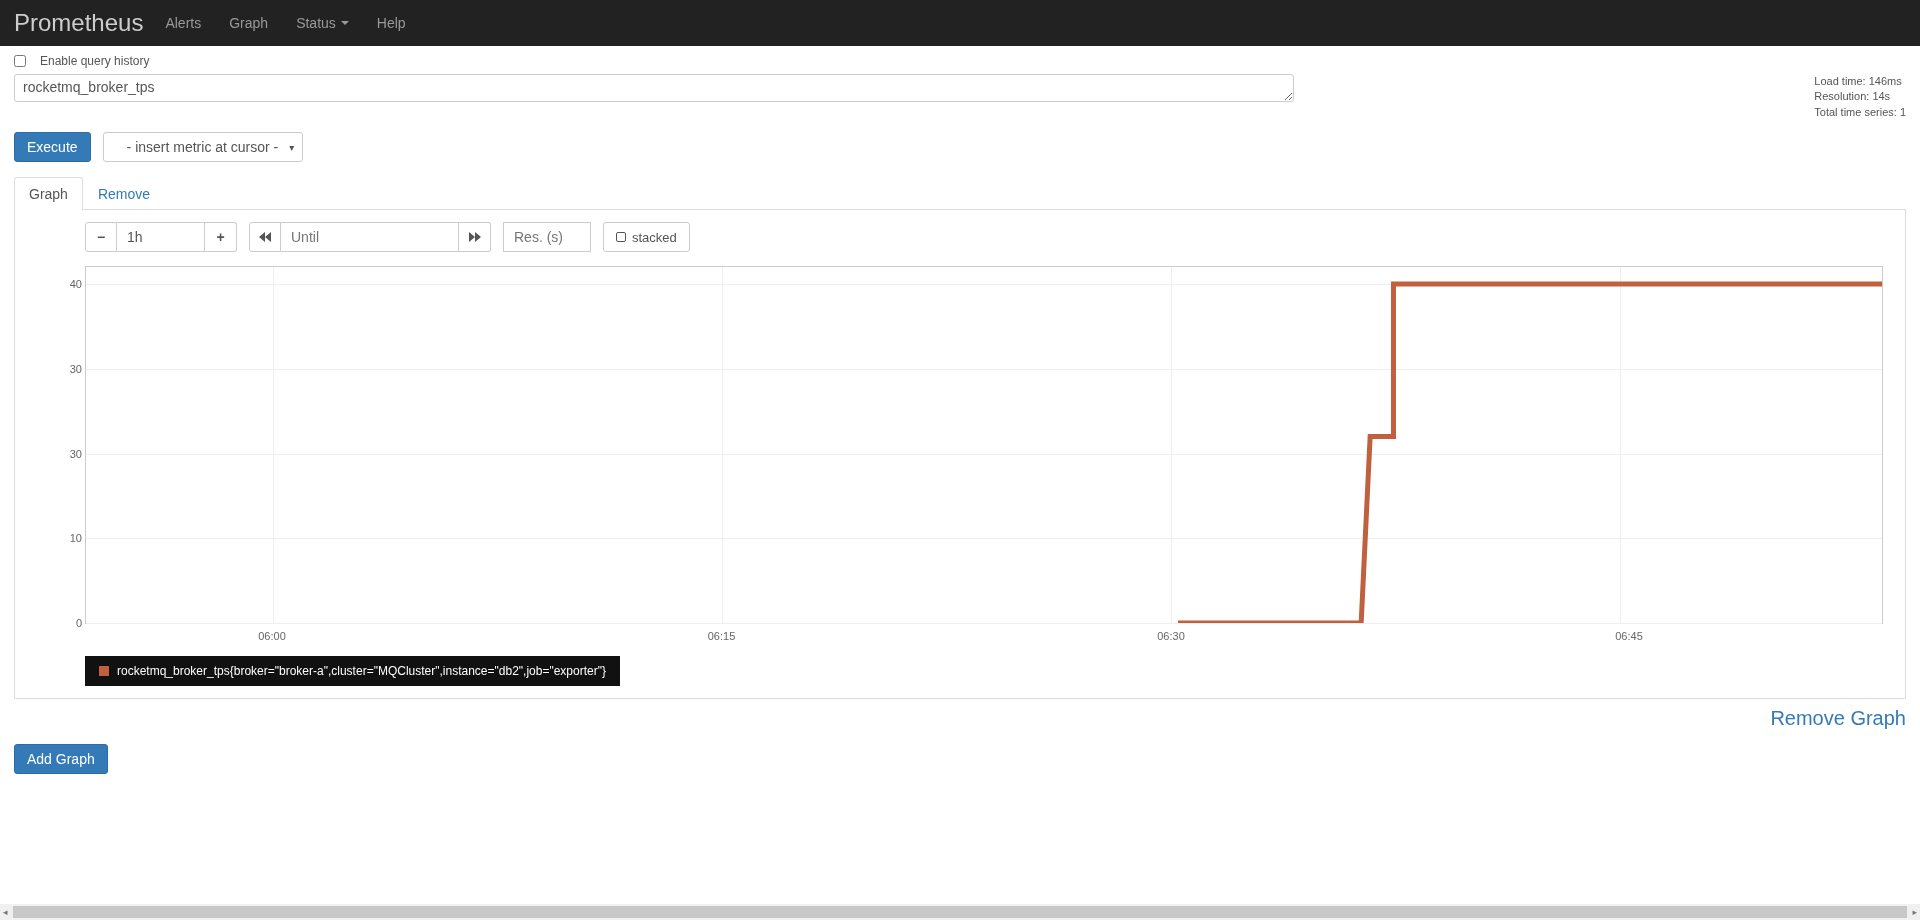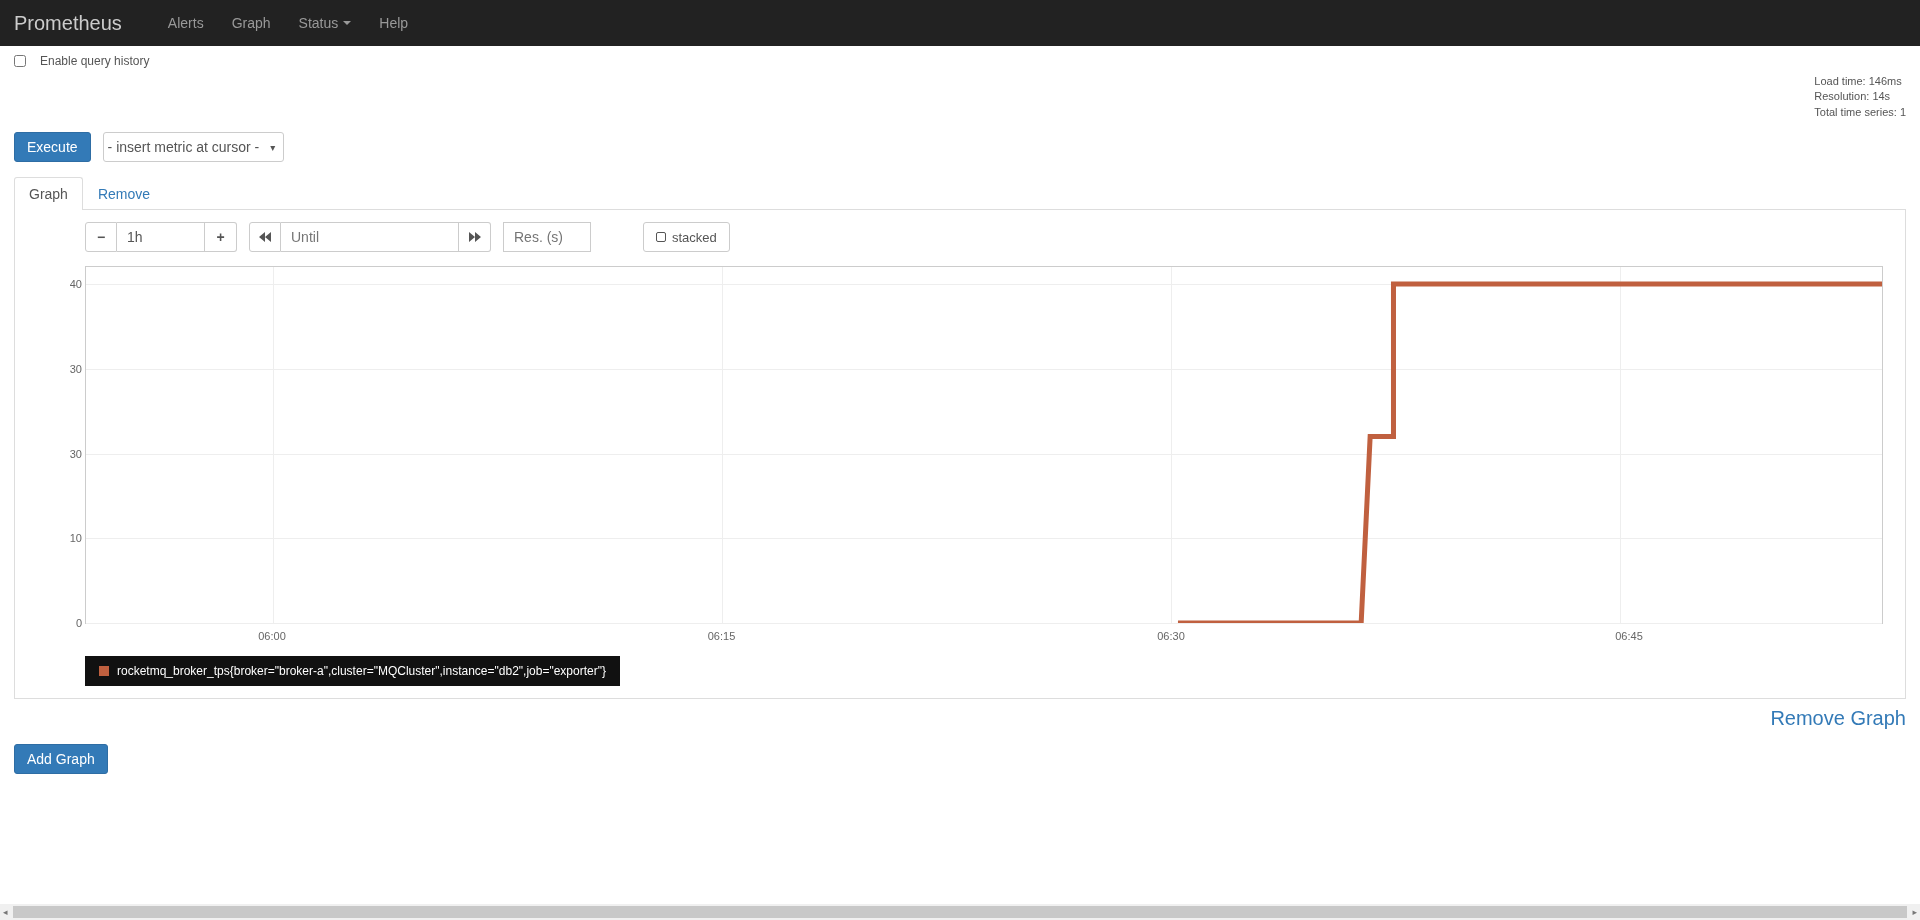--- a/index.html
+++ b/index.html
@@ -1,45 +1,45 @@
 <!DOCTYPE html>
 <html><head>
 <meta charset="utf-8">
 <style>
   * { box-sizing: border-box; margin: 0; padding: 0; }
   body { font-family: "Helvetica Neue", Helvetica, Arial, sans-serif; font-size: 14px; color: #333; background: #fff; }
   .navbar { background: #222; height: 46px; display: flex; align-items: center; padding: 0 14px; }
-  .navbar-brand { color: #ccc; font-size: 20px; margin-right: 32px; cursor: pointer; }
+  .navbar-brand { color: #ccc; font-size: 24px; margin-right: 8px; cursor: pointer; }
   .navbar-item { color: #999; font-size: 14px; padding: 0 14px; cursor: pointer; display: flex; align-items: center; }
   .caret-down::after { content: ""; display: inline-block; margin-left: 5px; border-top: 4px solid #999; border-left: 4px solid transparent; border-right: 4px solid transparent; }
   .container { padding: 8px 14px; }
   .checkbox-row { display: flex; align-items: center; gap: 14px; font-size: 12px; color: #555; margin-bottom: 6px; }
   .checkbox-row input { width: 12px; height: 12px; }
   .query-row { display: flex; align-items: flex-start; gap: 20px; }
   .expr-input { flex: 0 0 1280px; height: 28px; border: 1px solid #ccc; border-radius: 3px; padding: 4px 8px; font-size: 14px; resize: both; min-height: 28px; font-family: inherit; color: #555; }
   .stats { font-size: 11px; color: #555; margin-left: auto; text-align: left; line-height: 1.4; }
   .controls-row { display: flex; align-items: center; gap: 12px; margin-top: 12px; }
   .btn { display: inline-flex; align-items: center; justify-content: center; border: 1px solid #ccc; border-radius: 3px; background: #fff; padding: 6px 12px; font-size: 14px; cursor: pointer; color: #333; }
   .btn-primary { background: #337ab7; border-color: #2e6da4; color: #fff; }
-  .select-box { border: 1px solid #ccc; border-radius: 3px; padding: 6px 24px 6px 4px; font-size: 14px; color: #555; background: #fff; cursor: pointer; position: relative; display: inline-flex; align-items: center; }
+  .select-box { border: 1px solid #ccc; border-radius: 3px; padding: 6px 24px 6px 23px; font-size: 14px; color: #555; background: #fff; cursor: pointer; position: relative; display: inline-flex; align-items: center; }
   .select-box::after { content: "▾"; font-size: 10px; color: #555; position: absolute; right: 8px; }
   .tabs { display: flex; border-bottom: 1px solid #ddd; margin-top: 14px; }
   .tab { padding: 8px 14px; border: 1px solid transparent; border-bottom: none; border-top-left-radius: 3px; border-top-right-radius: 3px; cursor: pointer; color: #337ab7; font-size: 14px; position: relative; top: 1px; }
   .tab.active { border-color: #ddd; background: #fff; color: #555; }
   .panel { border: 1px solid #ddd; border-top: none; padding: 12px; }
   .graph-controls { display: flex; align-items: center; gap: 12px; padding-left: 58px; margin-bottom: 14px; }
   .group { display: flex; }
   .group .gbtn { border: 1px solid #ccc; background: #fff; height: 30px; min-width: 32px; display: flex; align-items: center; justify-content: center; font-size: 14px; cursor: pointer; color: #555; }
   .group .gbtn:first-child { border-top-left-radius: 3px; border-bottom-left-radius: 3px; }
   .group .gbtn:last-child { border-top-right-radius: 3px; border-bottom-right-radius: 3px; }
   .group .gbtn + .gbtn, .group .ginput + .gbtn, .group .gbtn + .ginput { border-left: none; }
   .group .ginput { border: 1px solid #ccc; height: 30px; padding: 0 10px; font-size: 14px; color: #555; outline: none; }
   .ginput.w80 { width: 88px; }
   .ginput.w170 { width: 178px; }
-  .stacked-btn { border: 1px solid #ccc; border-radius: 3px; height: 30px; padding: 0 12px; display: flex; align-items: center; gap: 6px; font-size: 13px; color: #555; cursor: pointer; background: #fff; margin-left: 40px; }
+  .stacked-btn { border: 1px solid #ccc; border-radius: 3px; height: 30px; padding: 0 12px; display: flex; align-items: center; gap: 6px; font-size: 13px; color: #555; cursor: pointer; background: #fff; }
   .stacked-btn .box { width: 10px; height: 10px; border: 1px solid #555; border-radius: 2px; }
   .chart-area { position: relative; height: 358px; margin-left: 58px; margin-right: 10px; border: 1px solid #ccc; }
   .yaxis-labels { position: absolute; left: -34px; top: 0; bottom: 0; width: 30px; }
   .ylabel { position: absolute; right: 0; font-size: 11px; color: #666; transform: translateY(-50%); }
   .xaxis-labels { position: relative; margin-left: 58px; margin-right: 10px; height: 20px; margin-top: 6px; }
   .xlabel { position: absolute; font-size: 11px; color: #666; transform: translateX(-50%); }
   .gridline-v { position: absolute; top: 0; bottom: 0; border-left: 1px solid #eee; }
   .gridline-h { position: absolute; left: 0; right: 0; border-top: 1px solid #eee; }
   .chart-svg { position: absolute; inset: 0; width: 100%; height: 100%; }
   .legend-box { background: #111; color: #fff; display: inline-flex; align-items: center; gap: 8px; padding: 8px 14px; font-size: 12px; margin-left: 58px; margin-top: 6px; }
@@ -63,20 +63,21 @@
 </div>
 
 <div class="container">
 
   <label class="checkbox-row">
     <input type="checkbox" style="">
     <span>Enable query history</span>
   </label>
 
   <div class="query-row">
+    <textarea class="expr-input" style="">rocketmq_broker_tps</textarea>
     <div class="stats">
       <div>Load time: 146ms</div>
       <div>Resolution: 14s</div>
       <div>Total time series: 1</div>
     </div>
   </div>
 
   <div class="controls-row">
     <button class="btn btn-primary">Execute</button>
     <div class="select-box">

